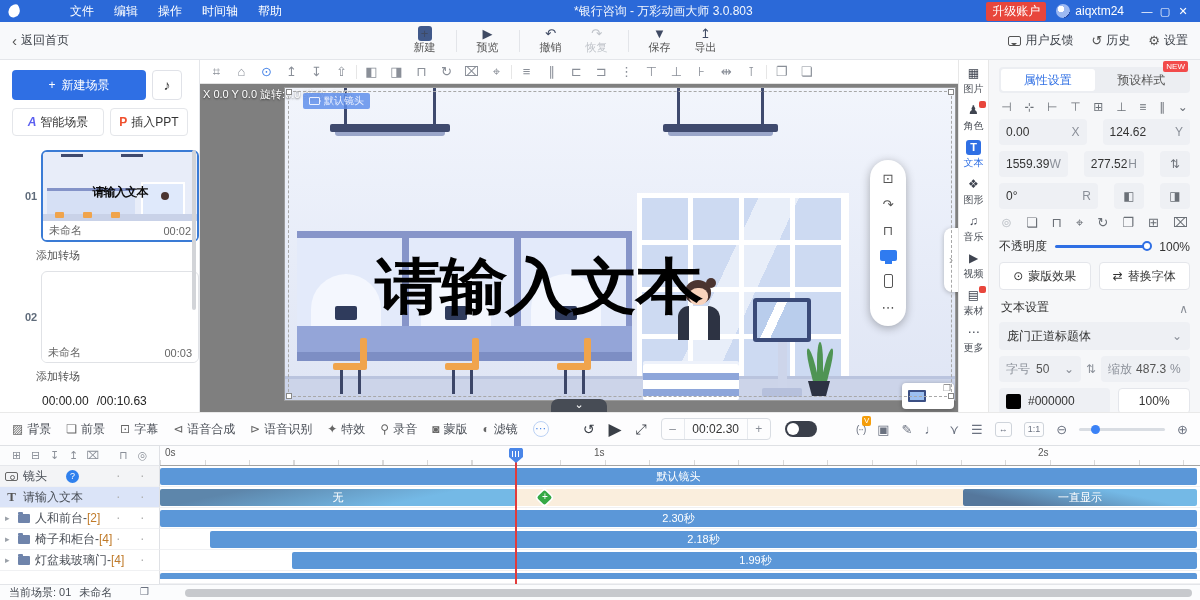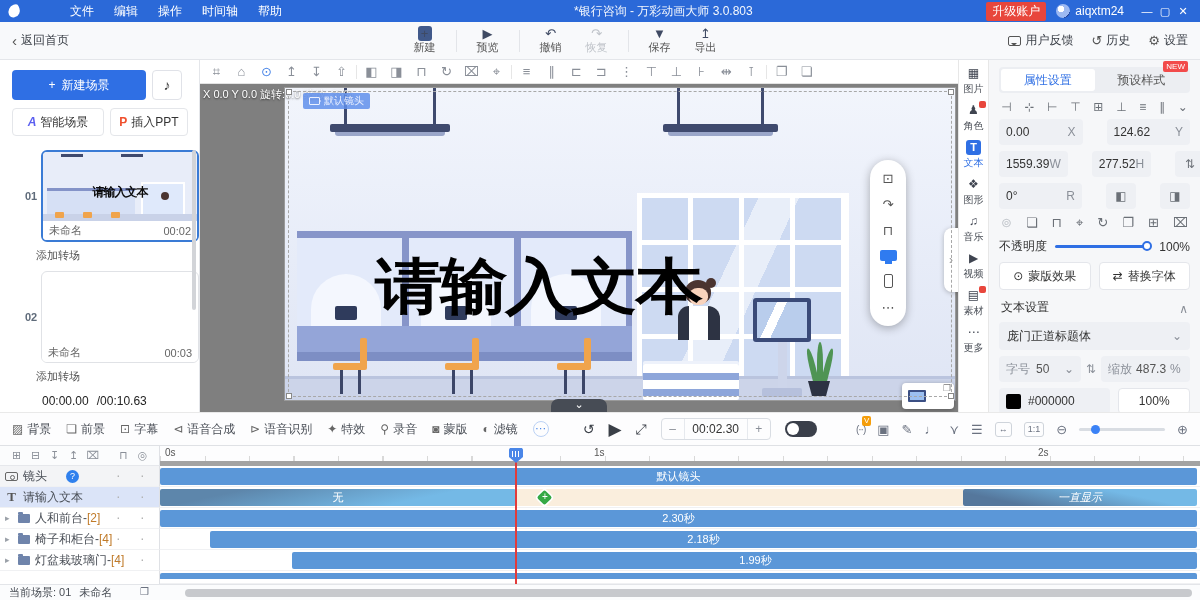--- a/index.html
+++ b/index.html
@@ -144,21 +144,21 @@
   .rail-item.active .rail-ic { background:#2f6fe4; color:#fff; width:15px; border-radius:3px; font-weight:bold; font-size:11px; text-align:center; }
   .rail-badge { position:absolute; right:2px; top:-2px; width:7px; height:7px; background:#e8463c; border-radius:2px; }
 
   
   .panel { width:212px; background:#f6f7f9; border-left:1px solid #e7e7e7; padding:7px 10px 0; font-size:12px; }
   .p-tabs { height:26px; background:#eceef2; border-radius:4px; display:flex; padding:2px; position:relative; }
   .p-tab { flex:1; display:flex; align-items:center; justify-content:center; border-radius:3px; color:#555; }
   .p-tab.active { background:#fff; color:#2f6fe4; }
   .new-badge { position:absolute; right:2px; top:-6px; background:#f24b4b; color:#fff; font-size:8px; padding:0 3px; border-radius:2px; line-height:11px; }
   .p-align { display:flex; justify-content:space-between; align-items:center; margin:7px 2px 5px; color:#6b7077; font-size:12px; }
-  .p-grid { display:flex; gap:24px; margin-bottom:6px;align-items:flex-end; }
+  .p-grid { display:flex; gap:16px; margin-bottom:6px;align-items:flex-end; }
   .p-field { height:26px; background:#eef0f4; border-radius:4px; display:flex; align-items:center; padding:0 7px; flex:1; }
   .p-field .val { flex:1; color:#333; }
   .p-field .unit { color:#8a8f98; }
   .p-btn-sm { width:30px; height:26px; background:#eef0f4; border-radius:4px; display:flex; align-items:center; justify-content:center; color:#6b7077; flex:none; }
   .p-icons { display:flex; justify-content:space-between; margin:2px 2px 7px; color:#6b7077; font-size:13px; }
   .p-icons .dim { color:#c3c7cd; }
   .p-opacity { display:flex; align-items:center; gap:8px; margin-bottom:7px; color:#333; }
   .slider { flex:1; height:3px; background:#2f6fe4; border-radius:2px; position:relative; }
   .knob { position:absolute; right:-1px; top:-4px; width:10px; height:10px; background:#fff; border:2px solid #2f6fe4; border-radius:50%; }
   .p-btns { display:flex; gap:8px; margin-bottom:9px; }
@@ -196,21 +196,21 @@
   .vbadge { position:absolute; top:-8px; right:-6px; background:#f59e0b; color:#fff; font-size:8px; border-radius:2px; padding:0 2px; line-height:10px; letter-spacing:0; }
   .boxed { border:1px solid #cfd4db; border-radius:3px; font-size:9px; height:15px; line-height:13px; padding:0 3px; }
   .zslider { width:86px; height:3px; background:#d9dde3; border-radius:2px; position:relative; }
   .zslider::after { content:""; position:absolute; left:12px; top:-3px; width:9px; height:9px; background:#3b82f6; border-radius:50%; }
 
   
   .timeline { height:154px; position:relative; background:#fff; flex:none; }
   .tl-header { height:20px; display:flex; }
   .tl-tools { width:160px; border-right:1px solid #dfe1e5; border-bottom:1px solid #e6e8ec; background:#fbfcfd; display:flex; align-items:center; padding:0 7px; gap:0; color:#8a8f98; font-size:11px; }
   .tl-tools span { width:21px; text-align:center; }
-  .tl-ruler { flex:1; position:relative; border-bottom:5px solid #a3a3a3; background:#fdfdfe; font-size:10px; color:#555; }
+  .tl-ruler { flex:1; position:relative; border-bottom:1px solid #a3a3a3; background:#fdfdfe; font-size:10px; color:#555; }
   .ticks { position:absolute; left:0; right:0; bottom:0; height:5px; background:repeating-linear-gradient(to right,#d9d9d9 0 1px,transparent 1px 44.5px); }
   .rl { position:absolute; top:1px; }
   .rl0{left:5px;} .rl1{left:434px;} .rl2{left:878px;}
   .tl-row { display:flex; height:21px; }
   .tl-label { width:160px; border-right:1px solid #dfe1e5; border-bottom:1px solid #f0f1f3; display:flex; align-items:center; padding:0 5px; gap:5px; color:#4a4f57; position:relative; background:#fff; }
   .tl-label .dots { position:absolute; color:#b3b3b3; font-size:14px; top:1px; }
   .d1{left:116px;} .d2{left:140px;}
   .row-cam .tl-label { background:#f3f4f6; }
   .row-sel .tl-label { background:#dbe4f8; }
   .tl-arrow { color:#9aa0a8; font-size:9px; width:8px; }
@@ -219,21 +219,21 @@
   .i-T { font-family:"Liberation Serif",serif; font-weight:bold; font-size:13px; width:13px; text-align:center; color:#555; flex:none; }
   .i-folder { width:12px; height:9px; background:#6f84ab; border-radius:1px; position:relative; flex:none; }
   .i-folder::before { content:""; position:absolute; left:0; top:-2px; width:5px; height:2px; background:#6f84ab; border-radius:1px 1px 0 0; }
   .cnt { color:#c07a28; }
   .qicon { width:13px; height:13px; background:#2f80ed; color:#fff; border-radius:50%; font-size:9px; text-align:center; line-height:13px; margin-left:14px; }
   .tl-lane { flex:1; position:relative; border-bottom:1px solid #f0f1f3; }
   .bar { position:absolute; top:2px; height:17px; border-radius:2px; background:#5b97d8; color:#fff; font-size:11px; display:flex; align-items:center; justify-content:center; overflow:hidden; }
   .bar-full { left:0; right:3px; }
   .seg-none { left:0; width:356px; background:linear-gradient(168deg,#5d86ab 20%,#74b9e6 70%); }
   .seg-wait { left:356px; width:447px; background:#faeedd; border-radius:0; }
-  .seg-always { left:803px; right:3px; background:linear-gradient(192deg,#74b9e6 30%,#55779c 80%);font-style:italic; }
+  .seg-always { left:803px; right:3px; background:linear-gradient(192deg,#74b9e6 30%,#55779c 80%); }
   .gdiamond { position:absolute; left:23px; top:3px; width:11px; height:11px; background:#35a945; transform:rotate(45deg); border-radius:2px; box-shadow:0 0 0 1.5px #fff; }
   .gdiamond span { position:absolute; left:0; top:-1px; width:11px; text-align:center; transform:rotate(-45deg); color:#fff; font-size:10px; line-height:12px; }
   .bar-d2 { left:50px; right:3px; }
   .bar-d3 { left:132px; right:3px;padding-left:22px; }
   .tl-partial { height:13px; display:flex; }
   .tl-partial .tl-label { border-bottom:none; }
   .thinbar { position:absolute; left:0; right:3px; top:2px; height:6px; background:#5b97d8; border-radius:2px 2px 0 0; }
   .tl-footer { height:16px; border-top:1px solid #e3e5e9; background:#fbfcfd; display:flex; align-items:center; padding:0 9px; font-size:11px; color:#4a4f57; position:relative; gap:8px; }
   .tl-footer .fic { position:absolute; left:140px; top:1px; color:#6b7280; font-size:10px; }
   .tl-scroll { position:absolute; left:185px; right:8px; top:4px; height:8px; background:#c7c9cd; border-radius:4px; }

